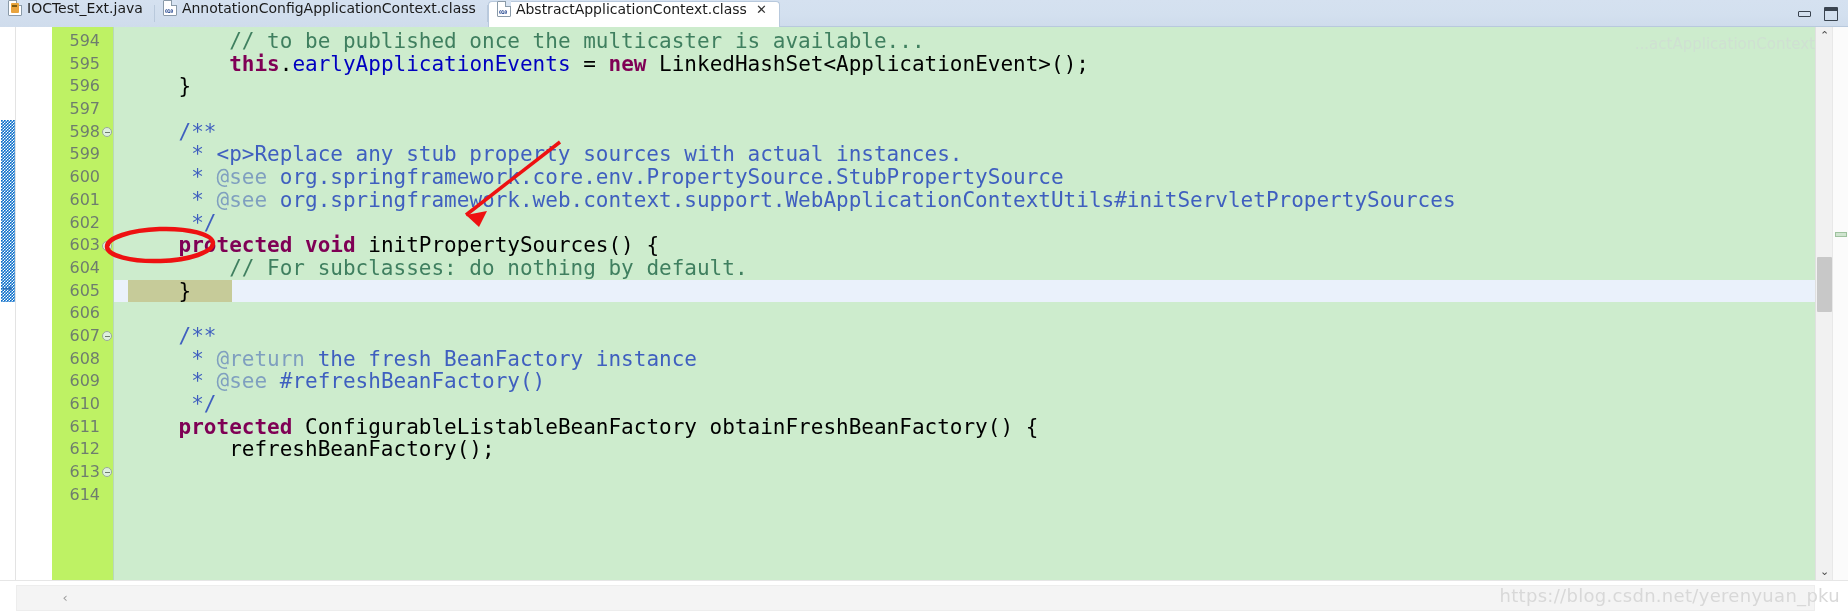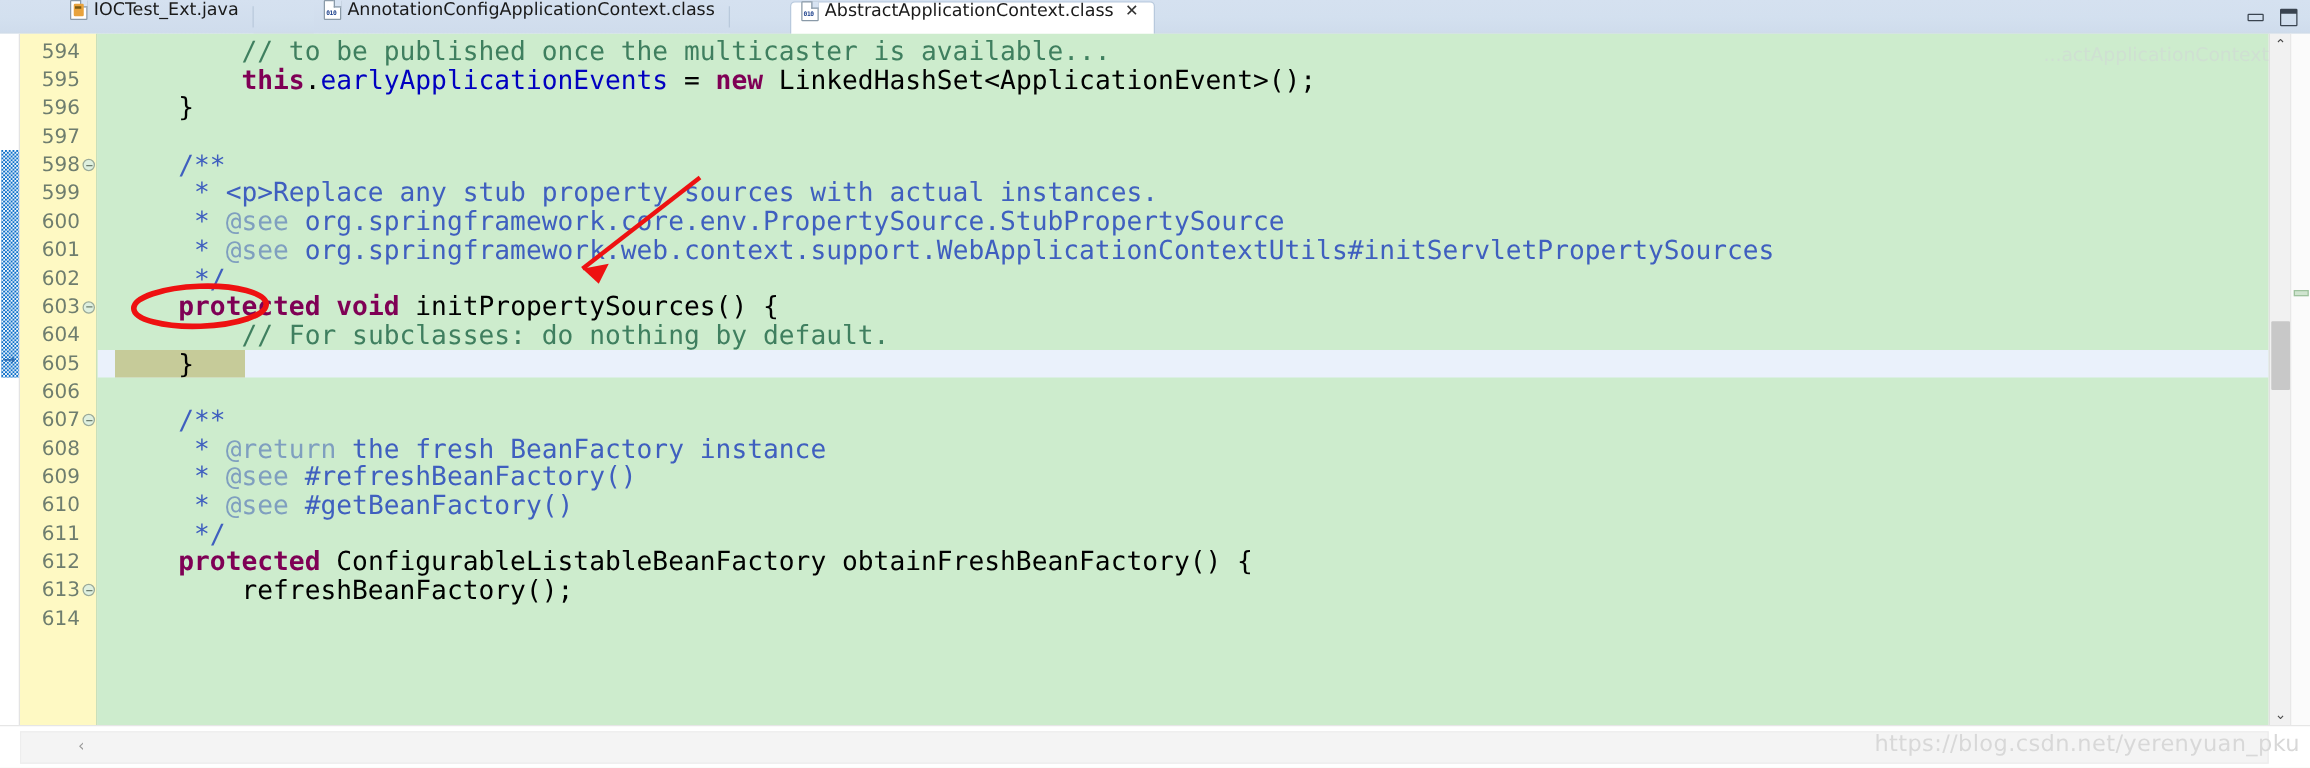--- a/index.html
+++ b/index.html
@@ -39,21 +39,20 @@
     display: flex;
     align-items: center;
     gap: 5px;
     padding: 0 12px 12px 8px;
     height: 27px;
     font-size: 14px;
     color: #1a1a1a;
     white-space: nowrap;
     cursor: default;
     background: transparent;
-    margin-left: 48px;
   }
   .tab.inactive {
     background: linear-gradient(to bottom, #d5e1f0 0%, #cfdcec 100%);
   }
   .tab.active {
     background: #ffffff;
     border: 1px solid #b8c9dd;
     border-bottom: none;
     border-top-left-radius: 4px;
     border-top-right-radius: 4px;
@@ -181,23 +180,24 @@
     font-size: 13px;
     line-height: 14px;
     text-align: center;
   }
 
   
   .gutter {
     position: relative;
     width: 62px;
     flex: 0 0 62px;
-    background: #fef9c3;
+    background: #bef264;
     border-right: 1px solid #b8d8b8;
     padding-top: 3px;
+    margin-left: 36px;
   }
   .lnum {
     position: relative;
     height: 22.7px;
     line-height: 22.7px;
     text-align: right;
     padding-right: 13px;
     font-family: "DejaVu Sans", sans-serif;
     font-size: 16px;
     color: #6e7d6e;
@@ -450,21 +450,20 @@
             <div class="code-line"><span class="txt"><span class="plain">     </span><span class="doc">* </span><span class="doctag">@see</span><span class="doc"> org.springframework.core.env.PropertySource.StubPropertySource</span></span></div>
             <div class="code-line"><span class="txt"><span class="plain">     </span><span class="doc">* </span><span class="doctag">@see</span><span class="doc"> org.springframework.web.context.support.WebApplicationContextUtils#initServletPropertySources</span></span></div>
             <div class="code-line"><span class="txt"><span class="plain">     </span><span class="doc">*/</span></span></div>
             <div class="code-line"><span class="txt"><span class="plain">    </span><span class="kw">protected</span><span class="plain"> </span><span class="kw">void</span><span class="plain"> initPropertySources() {</span></span></div>
             <div class="code-line"><span class="txt"><span class="plain">        </span><span class="cmt">// For subclasses: do nothing by default.</span></span></div>
             <div class="code-line current"><span class="sel-block"></span><span class="txt"><span class="plain">    }</span></span></div>
             <div class="code-line"><span class="txt"><span class="plain"></span></span></div>
             <div class="code-line"><span class="txt"><span class="plain">    </span><span class="doc">/**</span></span></div>
             <div class="code-line"><span class="txt"><span class="plain">     </span><span class="doc">* </span><span class="doctag">@return</span><span class="doc"> the fresh BeanFactory instance</span></span></div>
             <div class="code-line"><span class="txt"><span class="plain">     </span><span class="doc">* </span><span class="doctag">@see</span><span class="doc"> #refreshBeanFactory()</span></span></div>
-            <div class="code-line"><span class="txt"><span class="plain">     </span><span class="doc">* </span><span class="doctag">@see</span><span class="doc"> #getBeanFactory()</span></span></div>
             <div class="code-line"><span class="txt"><span class="plain">     </span><span class="doc">*/</span></span></div>
             <div class="code-line"><span class="txt"><span class="plain">    </span><span class="kw">protected</span><span class="plain"> ConfigurableListableBeanFactory obtainFreshBeanFactory() {</span></span></div>
             <div class="code-line"><span class="txt"><span class="plain">        refreshBeanFactory();</span></span></div>
           </div>
       </div>
 
       <div class="vscroll">
         <div class="vs-arrow up">⌃</div>
         <div class="vs-thumb" style="top:230px; height:55px;"></div>
         <div class="vs-arrow down">⌄</div>

